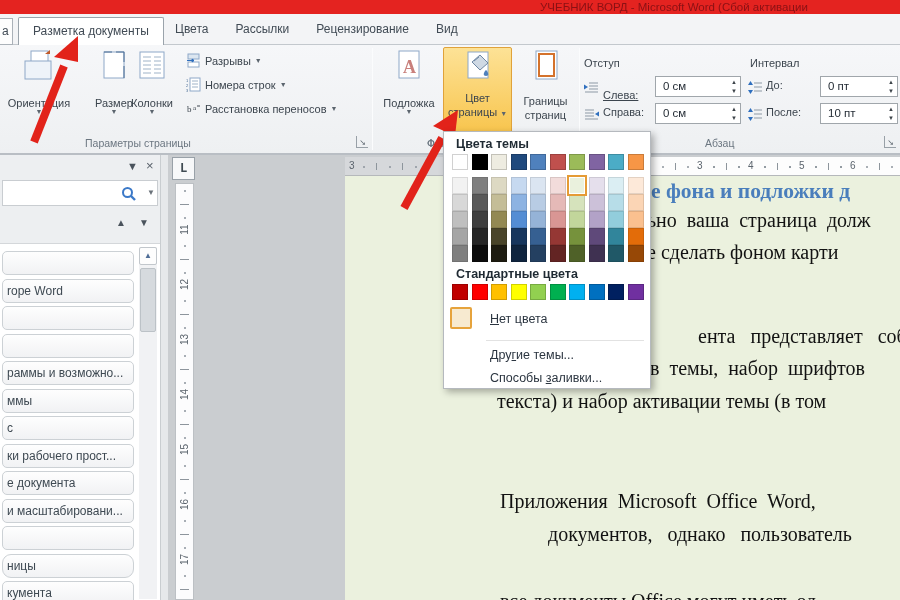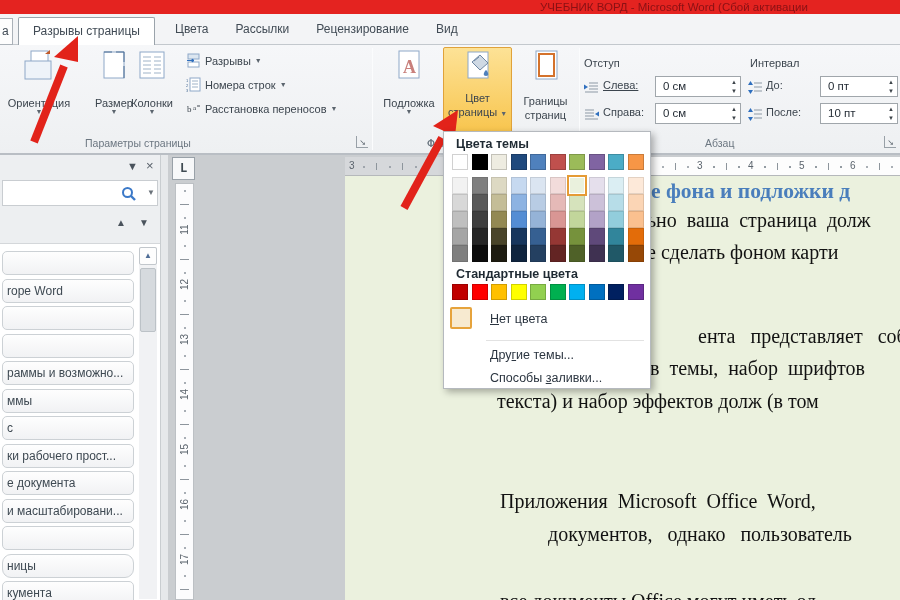--- a/index.html
+++ b/index.html
@@ -90,21 +90,21 @@
 <body>
 
 <div id="app">
 
   <div class="titlebar">
     <span>УЧЕБНИК ВОРД  -  Microsoft Word (Сбой активации</span>
   </div>
 
   <div class="tabrow">
     <span class="tab tab-sliver">а</span>
-    <span class="tab tab-active">Разрывы страницы</span>
+    <span class="tab tab-active">Разметка документы</span>
     <span class="tab-others" id="tabOthers">
         <span class="tab">Цвета</span>
         <span class="tab">Рассылки</span>
         <span class="tab">Рецензирование</span>
         <span class="tab">Вид</span>
       </span>
   </div>
 
   <div class="ribbon">
 
@@ -206,21 +206,21 @@
     <div class="grouplabel" style="left:427px;top:92px;">Фон страницы</div>
     <div class="rsep" style="left:579px;"></div>
 
     <div class="fieldlbl" style="left:584px;top:12px;">Отступ</div>
     <svg class="abs" style="left:584px;top:36px;" width="15" height="13" viewBox="0 0 15 13">
       <g stroke="#8d99a5">
           <path d="M5 2h9M5 5h9M5 8h9M1 11h13"></path>
         </g>
         <path d="M0 3.5 l4 2.5 -4 2.5 z" fill="#2f6fbe"></path>
     </svg>
-    <div class="fieldlbl" style="left:603px;top:34px;text-decoration:underline;">Слева:</div>
+    <div class="fieldlbl" style="left:603px;top:44px;text-decoration:underline;">Слева:</div>
     <div class="spinner" style="left:655px;top:31px;width:86px;">
       <span class="val">0 см</span>
       <span class="arrs">▲<br>▼</span>
     </div>
     <svg class="abs" style="left:584px;top:63px;" width="15" height="13" viewBox="0 0 15 13">
       <g stroke="#8d99a5">
           <path d="M1 2h9M1 5h9M1 8h9M1 11h13"></path>
         </g>
         <path d="M15 3.5 l-4 2.5 4 2.5 z" fill="#2f6fbe"></path>
     </svg>
@@ -369,21 +369,21 @@
           <div class="hdash" style="left: 338.5px;"></div>
           <div class="hdot" style="left: 351.25px;"></div>
         </div>
     </div>
     <div class="page" id="page" style="background: rgb(235, 241, 222);">
         <div class="docline dh" style="left: 306px; top: 3px; color: rgb(74, 126, 188);">е фона и подложки д</div>
         <div class="docline ws1" style="left: 302px; top: 33px;">ьно ваша страница долж</div>
         <div class="docline" style="left: 302px; top: 65px;">е сделать фоном карти</div>
         <div class="docline ws2" style="left: 305px; top: 149px;">ента представляет  собо</div>
         <div class="docline ws1" style="left: 305px; top: 181px;">в темы, набор шрифтов</div>
-        <div class="docline" style="left: 152px; top: 214px;">текста) и набор эффектов долж (в том</div>
+        <div class="docline" style="left: 152px; top: 214px;">текста) и набор активации темы (в том</div>
         <div class="docline ws1" style="left: 155px; top: 314px;">Приложения Microsoft Office Word,</div>
         <div class="docline ws2" style="left: 155px; top: 347px;">документов,  однако  пользователь</div>
         <div class="docline" style="left: 155px; top: 414px;">все документы Office могут иметь од</div>
       </div>
   </div>
 
   <svg class="arrowlayer" viewBox="0 0 900 600">
     <g>
       <path d="M34 142 L64 66" stroke="#e2231a" stroke-width="8" fill="none"></path>
       <polygon points="78,36 78,62 54,57" fill="#e2231a"></polygon>

